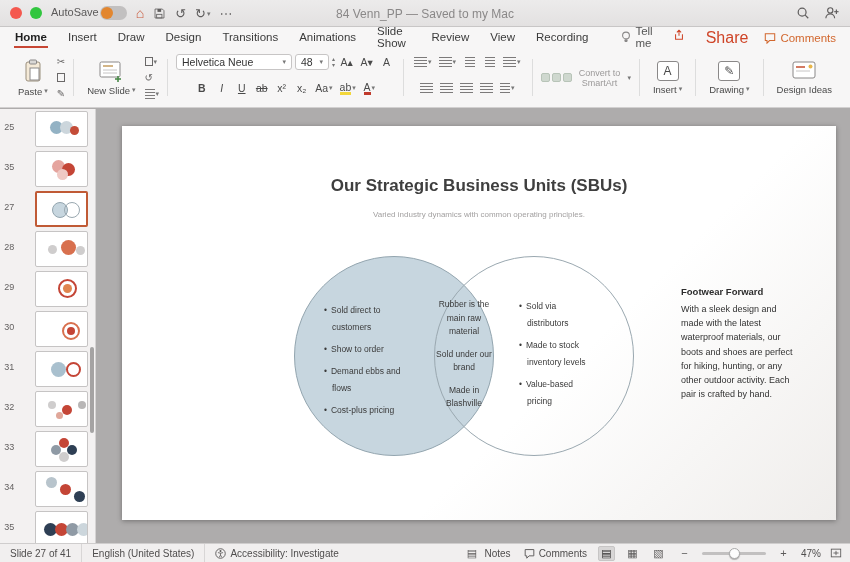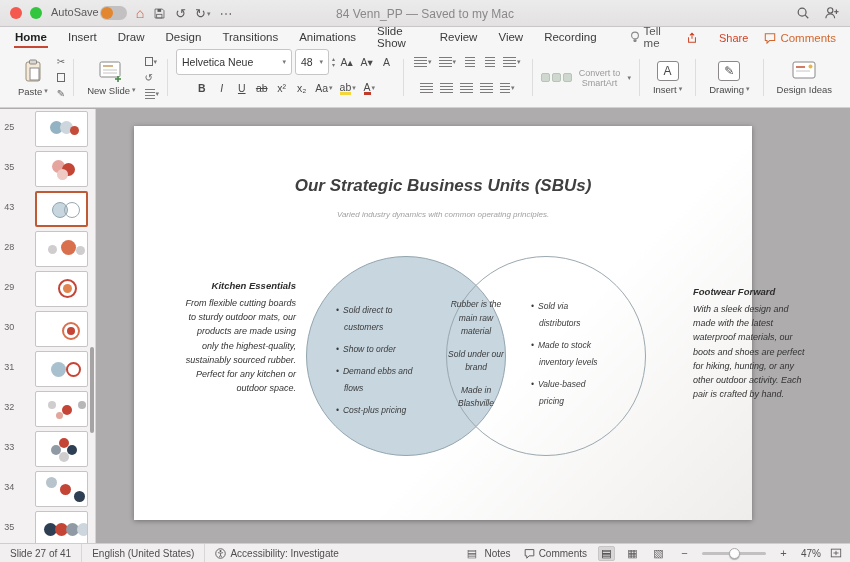--- a/index.html
+++ b/index.html
@@ -24,38 +24,38 @@
   .tb-right { margin-left:auto; display:flex; align-items:center; gap:14px; }
   .caret-s { font-size:7px; color:#777; }
 
   
   .tabsrow { position:absolute; top:27px; left:0; right:0; height:21px; background:#f7f6f6;
     display:flex; align-items:stretch; padding:0 14px; gap:19px; font-size:11.5px; color:#3b3b3b; }
   .tab { display:flex; align-items:center; padding:0 1px; border-bottom:2px solid transparent; }
   .tab.active { font-weight:bold; color:#1e1e1e; border-bottom-color:#c74634; }
   .tab.tellme { gap:4px; margin-left:12px; color:#555; }
   .tabs-right { margin-left:auto; display:flex; align-items:center; gap:16px; }
-  .share-btn { display:flex; gap:21px; color:#cf4427; font-size:11px; }
+  .share-btn { display:flex; gap:21px; color:#cf4427; font-size:16px; }
   .comments-btn { display:flex; align-items:center; gap:4px; color:#d2672e; font-size:11.5px; }
 
   
   .toolbar { position:absolute; top:48px; left:0; right:0; height:60px; background:#f7f6f6;
     border-bottom:1px solid #d2d0d0; display:flex; align-items:stretch; padding:3px 8px; }
   .tgroup { display:flex; align-items:center; padding:0 5px; gap:4px; }
   .tsep { width:1px; background:#ddd; margin:8px 3px; }
   .bigbtn { display:flex; flex-direction:column; align-items:center; justify-content:center;
     gap:3px; font-size:9.5px; color:#4a4a4a; padding:2px 5px; border-radius:4px; }
   .bigbtn .blabel { display:flex; align-items:center; gap:2px; white-space:nowrap; }
   .minicol { display:flex; flex-direction:column; justify-content:space-between; height:48px; padding:1px 0; }
   .mini { font-size:10px; color:#6a6868; height:14px; display:flex; align-items:center; gap:1px; }
   .copysq { width:8px; height:9px; border:1px solid #6a6868; position:relative; background:#f7f6f6; }
   .copysq:before { content:""; position:absolute; left:2px; top:-3px; width:8px; height:9px; border:1px solid #6a6868; z-index:-1; }
   .twocol { display:flex; flex-direction:column; justify-content:space-between; height:48px; }
   .trow { display:flex; align-items:center; gap:3px; height:22px; }
-  .sel { height:26px; border:1px solid #c7c5c5; background:#fff; border-radius:3px;
+  .sel { height:16px; border:1px solid #c7c5c5; background:#fff; border-radius:3px;
     display:flex; align-items:center; justify-content:space-between; padding:0 5px; font-size:10.5px; color:#333; gap:5px; }
   .sel.fname { width:116px; }
   .sel.fsize { width:34px; }
   .stepper { display:flex; flex-direction:column; font-size:6px; color:#777; line-height:6px; }
   .ibtn { min-width:17px; height:17px; display:flex; align-items:center; justify-content:center;
     font-size:10.5px; color:#4a4a4a; border-radius:3px; gap:1px; padding:0 2px; }
   .ibtn b { font-weight:bold; } .ibtn i { font-style:italic; } .ibtn u { text-decoration:underline; }
   .ibtn .strike { text-decoration:line-through; }
   .fontclr { border-bottom:3px solid #c0392b; line-height:10px; }
   .hlclr { border-bottom:3px solid #f3d73a; line-height:10px; }
@@ -71,23 +71,23 @@
     background:#f3f1f1; border-right:1px solid #d5d3d3; overflow:hidden; }
   .thumb-row { display:flex; align-items:flex-start; gap:21px; padding:2px 7px 2px 2px; height:40px; }
   .thumb-num { width:15px; font-size:9px; color:#636161; text-align:right; padding-top:11px; }
   .thumb-box { width:64px; height:36px; background:#fff; border:1px solid #c6c4c4; border-radius:2px; position:relative; overflow:hidden; }
   .thumb-row.selected .thumb-box { border:2px solid #c05a35; }
   .mc { position:absolute; border-radius:50%; }
   .sb-scroll { position:absolute; right:1px; top:238px; width:4px; height:86px; background:#a5a3a3; border-radius:2px; }
 
   
   .canvas { position:absolute; top:109px; left:97px; right:0; bottom:19px; background:#aeacac; }
-  .slide { position:absolute; left:37px; top:17px; width:618px; height:394px;
+  .slide { position:absolute; left:25px; top:17px; width:714px; height:394px;
     background:linear-gradient(135deg,#ffffff 62%,#efedeb 100%);
-    box-shadow:0 1px 5px rgba(0,0,0,0.35);font-style:italic; }
+    box-shadow:0 1px 5px rgba(0,0,0,0.35); }
   .s-title { position:absolute; top:50px; left:0; right:0; text-align:center;
     font-size:17px; font-weight:bold; color:#3f3f3f; }
   .s-sub { position:absolute; top:84px; left:0; right:0; text-align:center; font-size:8px; color:#a3a1a1; }
   .venn-left { position:absolute; left:172px; top:130px; width:200px; height:200px;
     border-radius:50%; background:#c7d6df; border:1px solid #93a5af; }
   .venn-right { position:absolute; left:312px; top:130px; width:200px; height:200px;
     border-radius:50%; background:transparent; border:1px solid #9aa8b0; }
   .vitems { position:absolute; font-size:8.5px; color:#3a3a3a; line-height:17px; z-index:2; }
   .vitems .vi { margin-bottom:5px; padding-left:8px; text-indent:-8px; }
   .vitems .vi:before { content:"•"; margin-right:4px; }
@@ -418,21 +418,21 @@
     </div>
     <div class="thumb-row">
       <span class="thumb-num">35</span>
       <span class="thumb-box">
         <span class="mc" style="left:16px;top:8px;width:13px;height:13px;background:#e5a49e;"></span>
         <span class="mc" style="left:26px;top:11px;width:13px;height:13px;background:#c44536;"></span>
         <span class="mc" style="left:21px;top:17px;width:11px;height:11px;background:#efc9c4;"></span>
       </span>
     </div>
     <div class="thumb-row selected">
-      <span class="thumb-num">43</span>
+      <span class="thumb-num">27</span>
       <span class="thumb-box">
         <span class="mc" style="left:15px;top:9px;width:16px;height:16px;background:#c7d6df;border:1px solid #93a5af;"></span>
         <span class="mc" style="left:27px;top:9px;width:16px;height:16px;border:1px solid #9aa8b0;"></span>
       </span>
     </div>
     <div class="thumb-row">
       <span class="thumb-num">28</span>
       <span class="thumb-box">
         <span class="mc" style="left:12px;top:13px;width:9px;height:9px;background:#cfcdcd;"></span>
         <span class="mc" style="left:25px;top:8px;width:15px;height:15px;background:#d8704e;"></span>
@@ -519,24 +519,20 @@
         <div class="vo">Sold under our brand</div>
         <div class="vo">Made in Blashville</div>
       </div>
 
       <div class="vitems vright">
         <div class="vi">Sold via distributors</div>
         <div class="vi">Made to stock inventory levels</div>
         <div class="vi">Value-based pricing</div>
       </div>
 
-      <div class="sideblock lft">
-        <h3>Kitchen Essentials</h3>
-        <div>From flexible cutting boards to sturdy outdoor mats, our products are made using only the highest-quality, sustainably sourced rubber. Perfect for any kitchen or outdoor space.</div>
-      </div>
 
       <div class="sideblock rgt">
         <h3>Footwear Forward</h3>
         <div>With a sleek design and made with the latest waterproof materials, our boots and shoes are perfect for hiking, hunting, or any other outdoor activity. Each pair is crafted by hand.</div>
       </div>
     </div>
   </div>
 
   <div class="statusbar">
     <span class="sb-cell bdr">Slide 27 of 41</span>

